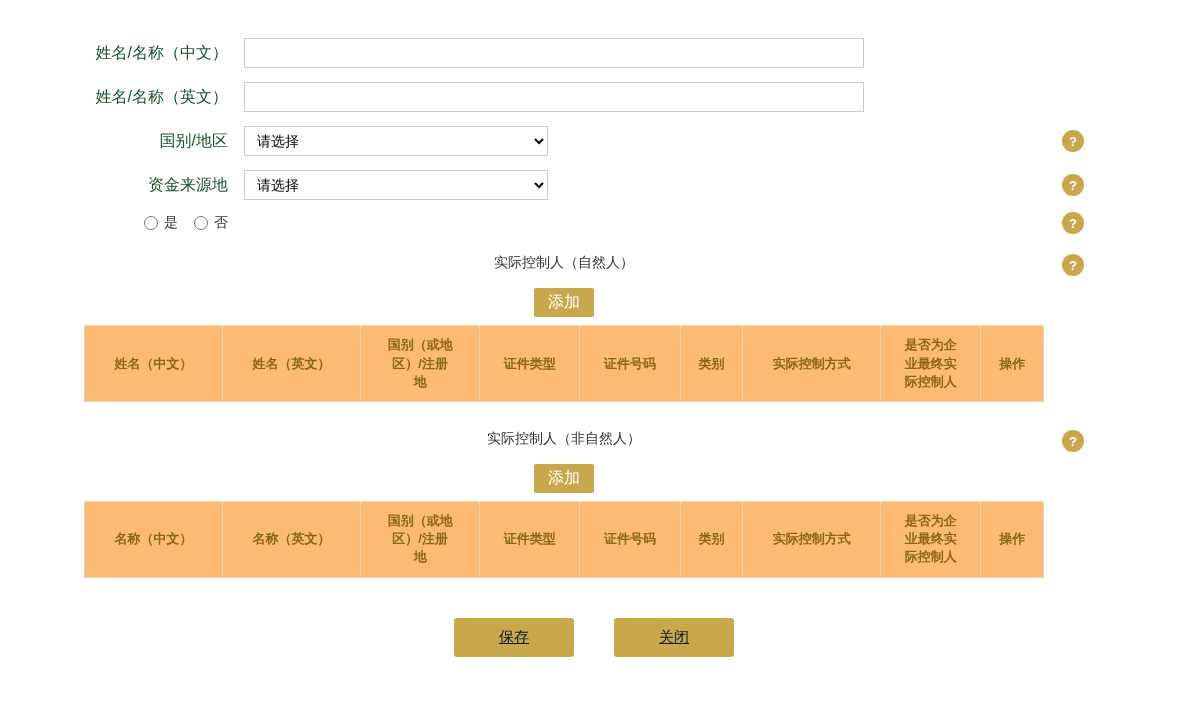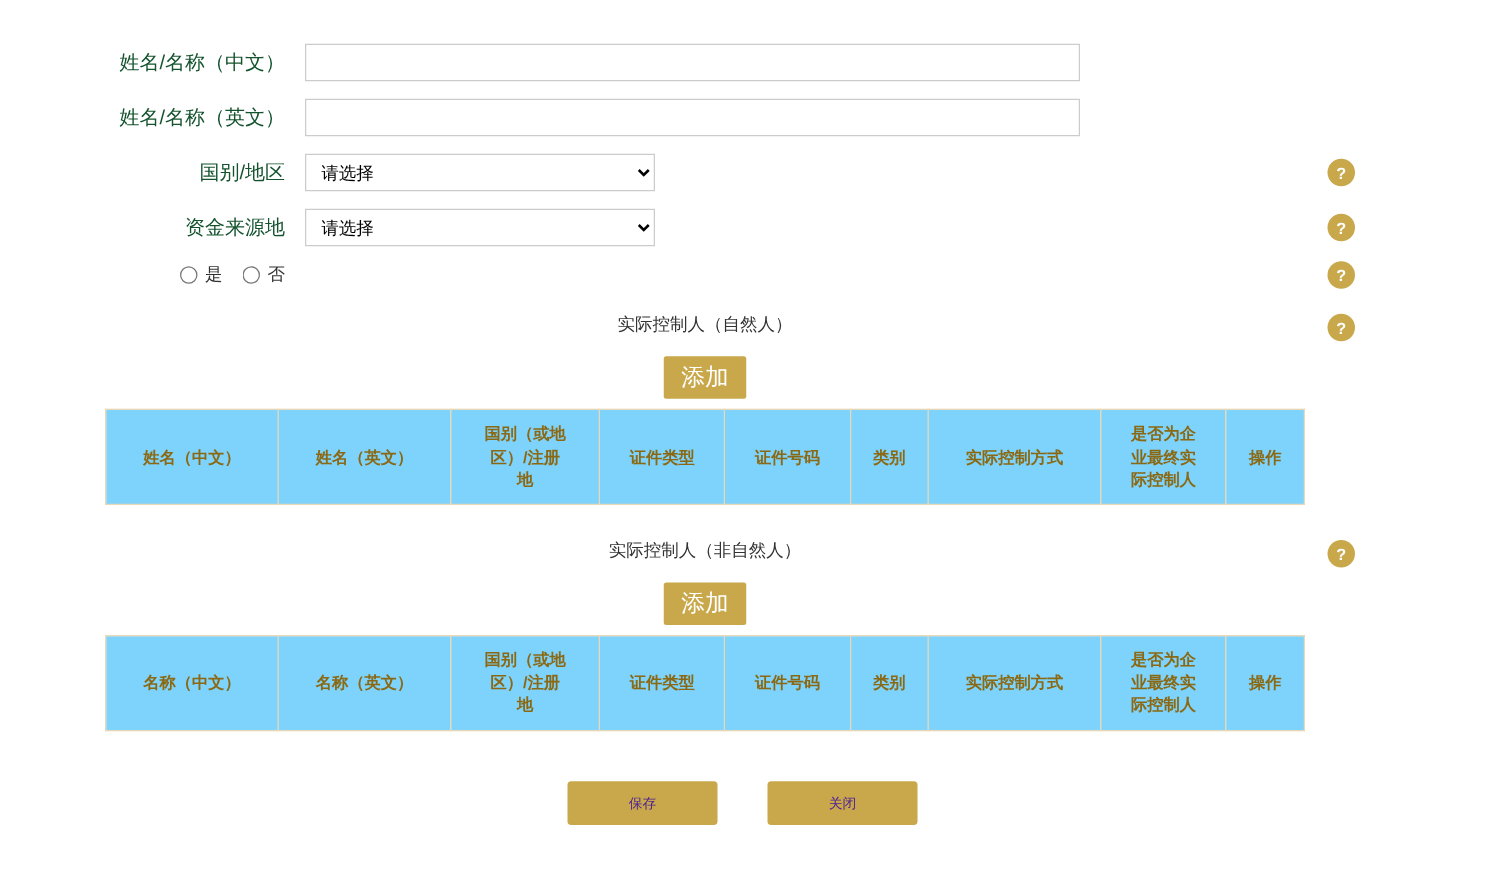--- a/index.html
+++ b/index.html
@@ -44,21 +44,21 @@
     .form-input {
       width: 620px;
       height: 30px;
       border: 1px solid #ccc;
       padding: 4px 8px;
       font-size: 14px;
       outline: none;
     }
 
     .form-select {
-      width: 280px;
+      width: 304px;
       height: 30px;
       border: 1px solid #ccc;
       padding: 4px 8px;
       font-size: 14px;
       background: #fff;
       outline: none;
       appearance: auto;
     }
 
     .radio-group {
@@ -102,60 +102,61 @@
       font-size: 14px;
       color: #333;
       font-weight: normal;
     }
 
     .add-btn {
       background: #c8a84b;
       color: #fff;
       border: none;
       padding: 4px 14px;
-      font-size: 19px;
+      font-size: 16px;
       cursor: pointer;
       border-radius: 2px;
     }
 
     
     .data-table {
       width: 100%;
       border-collapse: collapse;
       background: #f5ede0;
     }
 
     .data-table th {
-      background: #7dd3fc;
+      background: #fdba74;
       color: #8b6914;
       font-size: 13px;
       font-weight: bold;
       text-align: center;
       padding: 10px 8px;
       border: 1px solid #e8d8b8;
       line-height: 1.4;
     }
 
     
     .bottom-buttons {
       display: flex;
       justify-content: center;
       gap: 40px;
       margin-top: 40px;
     }
 
     .action-btn {
       background: #c8a84b;
-      color: #4c1d95;
+      color: #0f172a;
       border: none;
       padding: 10px 40px;
-      font-size: 11px;
+      font-size: 15px;
       cursor: pointer;
       border-radius: 3px;
       min-width: 120px;
+      text-decoration: underline;
     }
 
     .form-section-wrapper {
       position: relative;
       padding-right: 60px;
     }
 
     .controller-section-wrapper {
       position: relative;
       padding-right: 60px;

